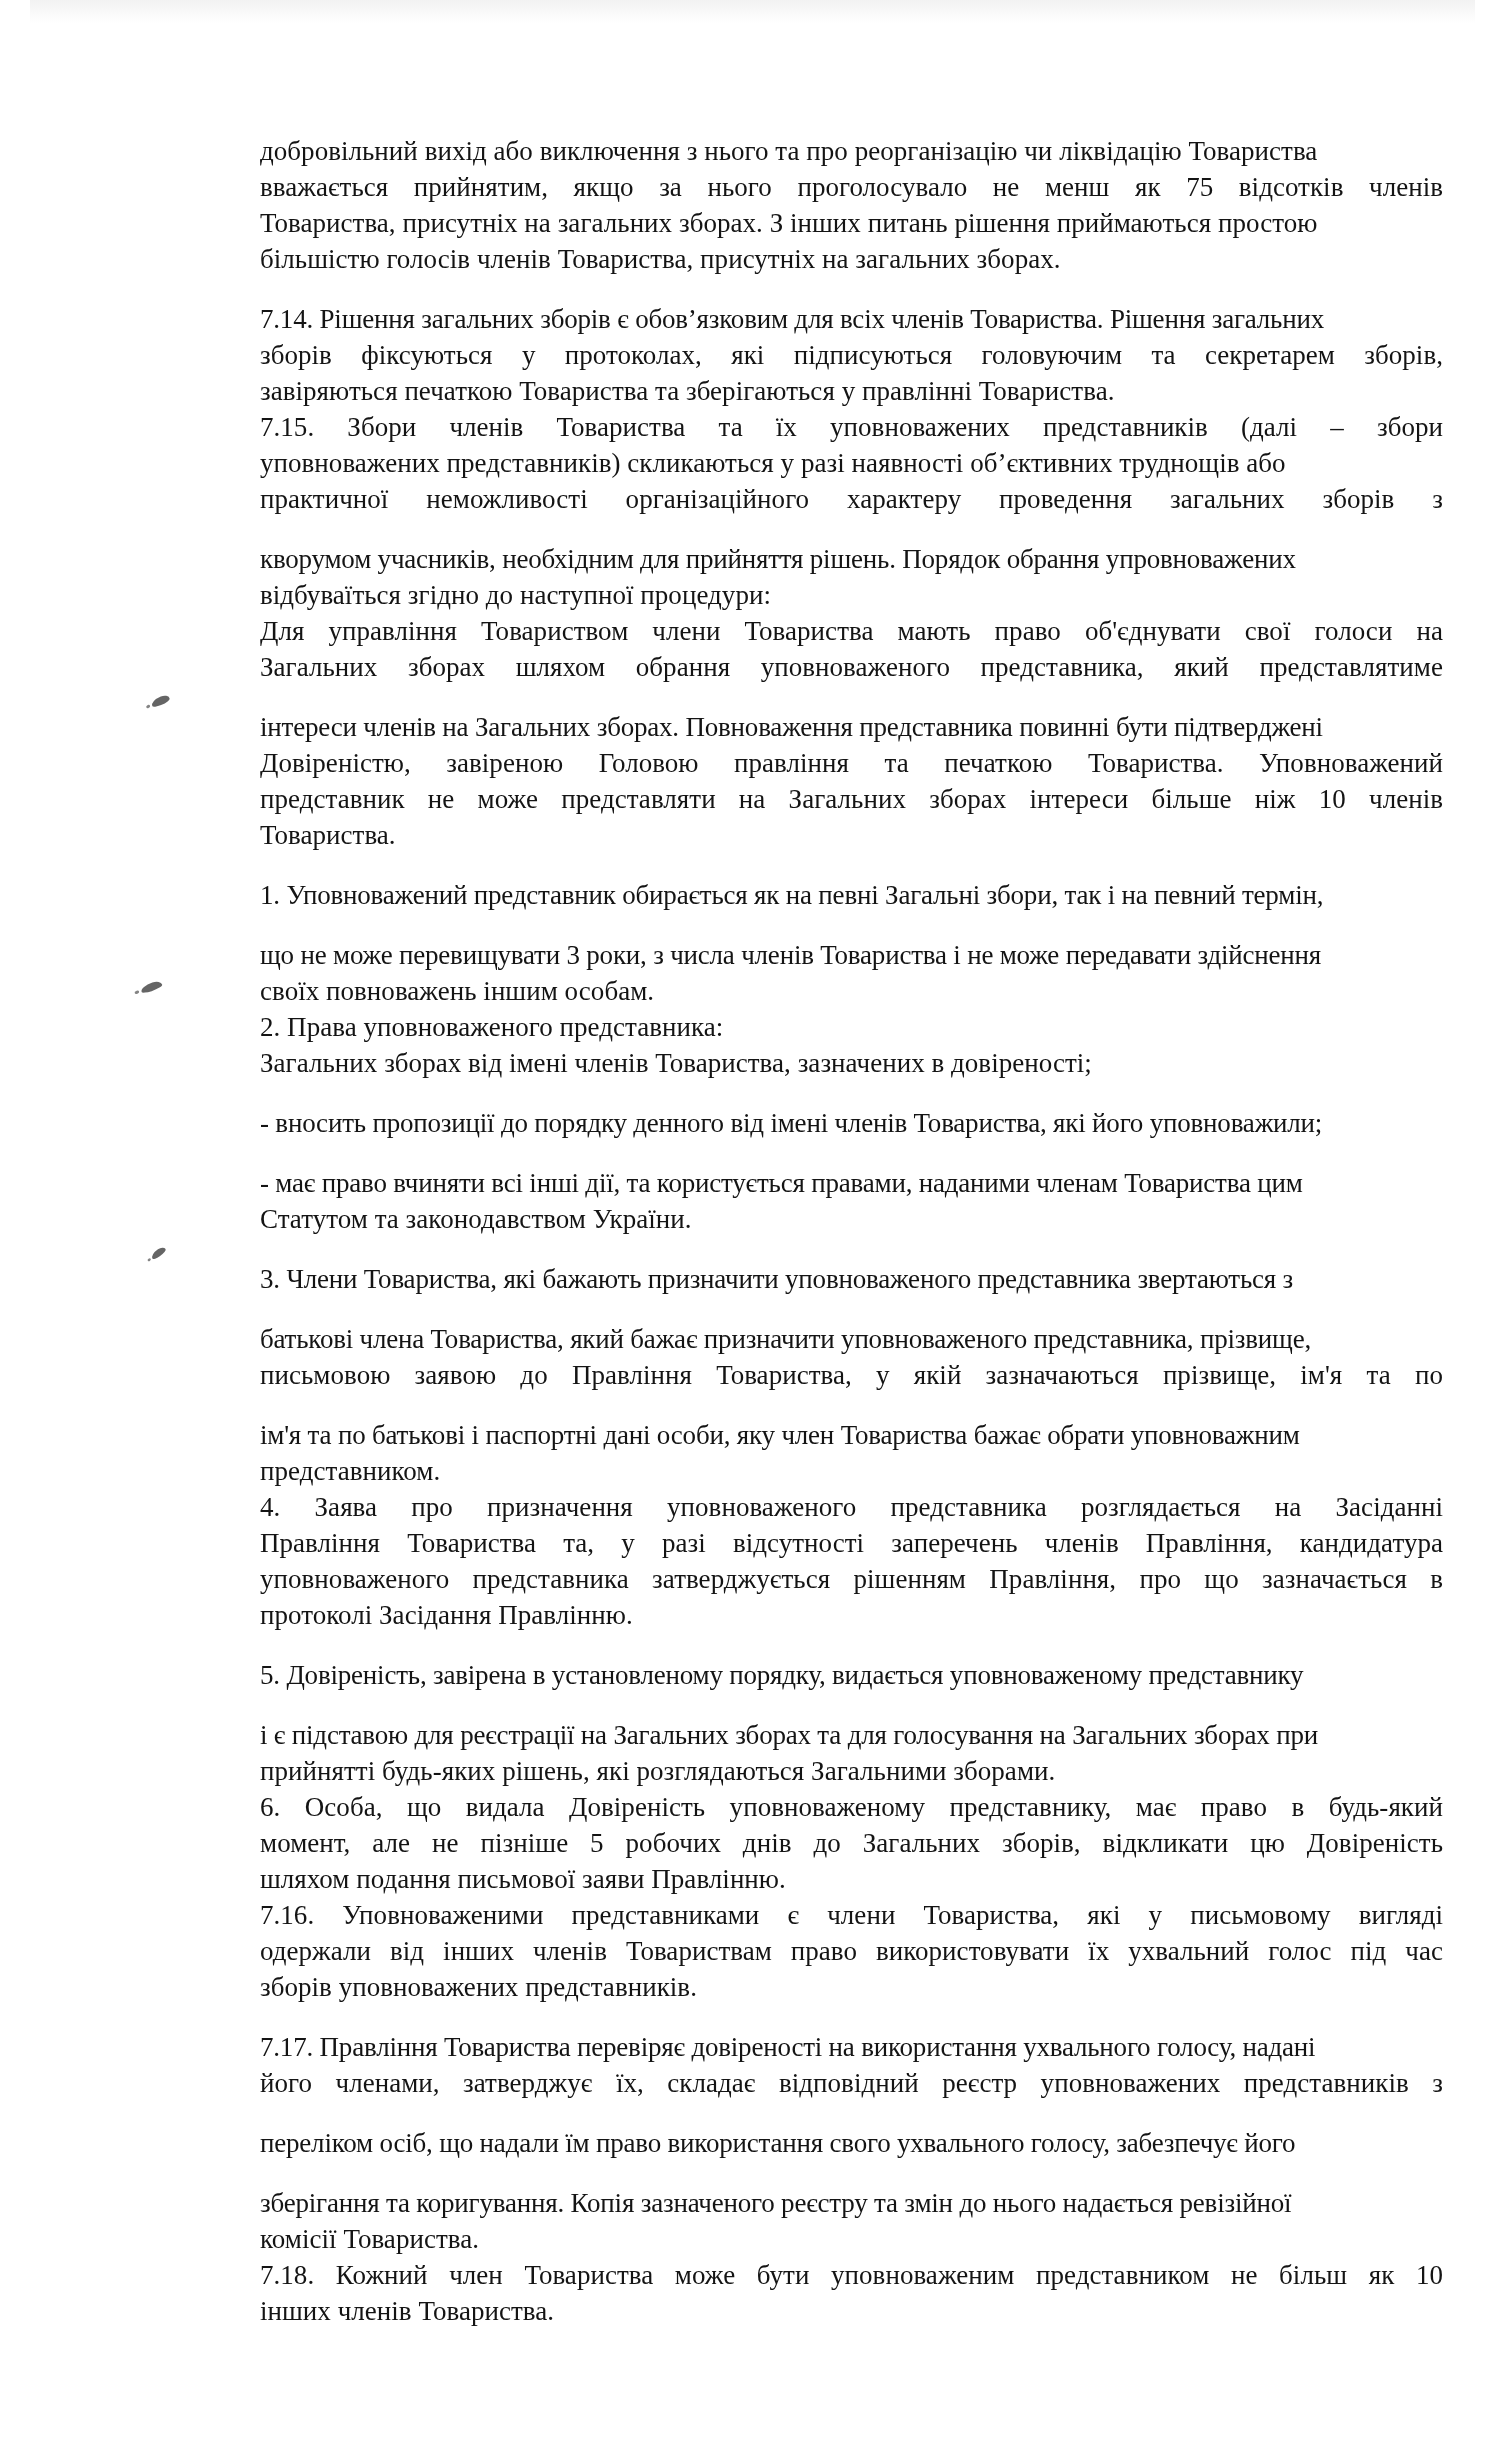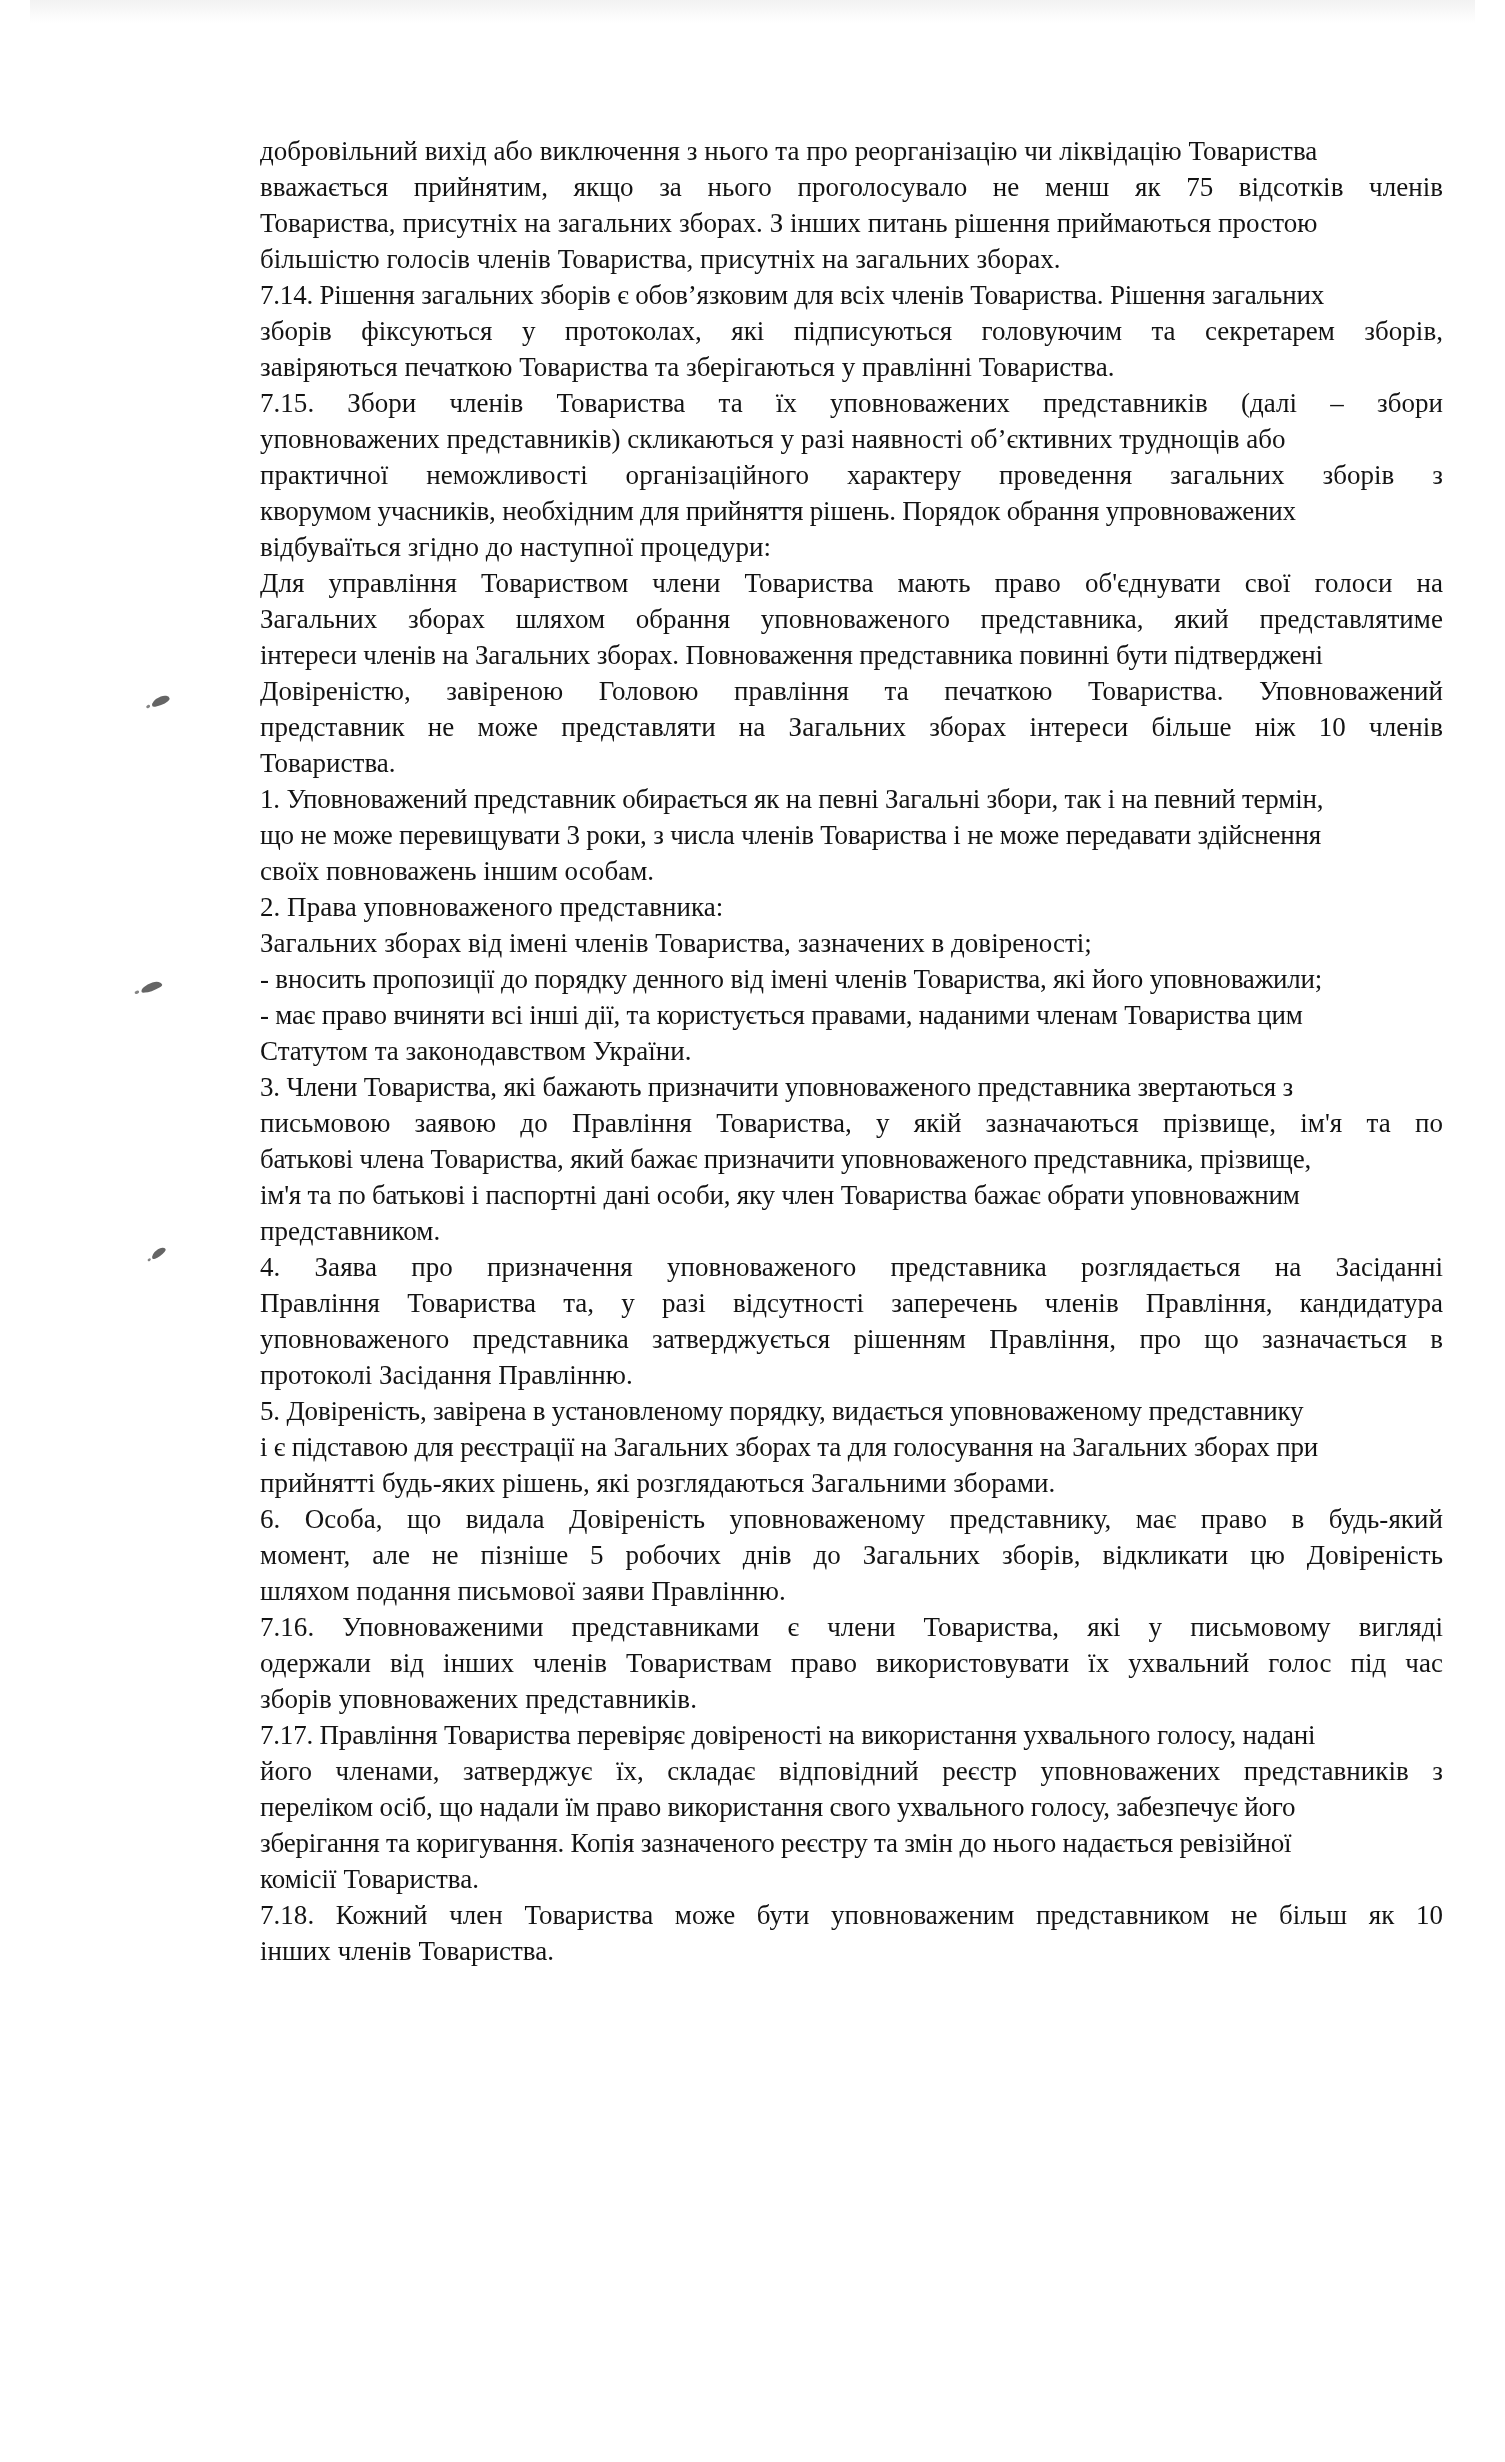--- a/index.html
+++ b/index.html
@@ -57,20 +57,21 @@
 
   
   .ln.rag {
     white-space: normal;
     text-align: left;
   }
 
   
   .ln.tight {
     letter-spacing: -0.2px;
+    margin-top: 24px;
   }
 
   
   .margin-mark {
     position: absolute;
     width: 19px;
     height: 8px;
     background: #2b2b2b;
     opacity: 0.72;
     border-radius: 60% 40% 55% 45% / 70% 60% 40% 30%;
@@ -125,22 +126,22 @@
     <span class="ln rag tight">що не може перевищувати 3 роки, з числа членів Товариства і не може передавати здійснення</span>
     <span class="ln rag">своїх повноважень іншим особам.</span>
 
     <span class="ln rag">2. Права уповноваженого представника:</span>
     <span class="ln rag">Загальних зборах від імені членів Товариства, зазначених в довіреності;</span>
     <span class="ln rag tight">- вносить пропозиції до порядку денного від імені членів Товариства, які його уповноважили;</span>
     <span class="ln rag tight">- має право вчиняти всі інші дії, та користується правами, наданими членам Товариства цим</span>
     <span class="ln rag">Статутом та законодавством України.</span>
 
     <span class="ln rag tight">3. Члени Товариства, які бажають призначити уповноваженого представника звертаються з</span>
+    <span class="ln rag tight">батькові члена Товариства, який бажає призначити уповноваженого представника, прізвище,</span>
     <span class="ln just">письмовою заявою до Правління Товариства, у якій зазначаються прізвище, ім'я та по</span>
-    <span class="ln rag tight">батькові члена Товариства, який бажає призначити уповноваженого представника, прізвище,</span>
     <span class="ln rag tight">ім'я та по батькові і паспортні дані особи, яку член Товариства бажає обрати уповноважним</span>
     <span class="ln rag">представником.</span>
 
     <span class="ln just">4. Заява про призначення уповноваженого представника розглядається на Засіданні</span>
     <span class="ln just">Правління Товариства та, у разі відсутності заперечень членів Правління, кандидатура</span>
     <span class="ln just">уповноваженого представника затверджується рішенням Правління, про що зазначається в</span>
     <span class="ln rag">протоколі Засідання Правлінню.</span>
 
     <span class="ln rag tight">5. Довіреність, завірена в установленому порядку, видається уповноваженому представнику</span>
     <span class="ln rag tight">і є підставою для реєстрації на Загальних зборах та для голосування на Загальних зборах при</span>

